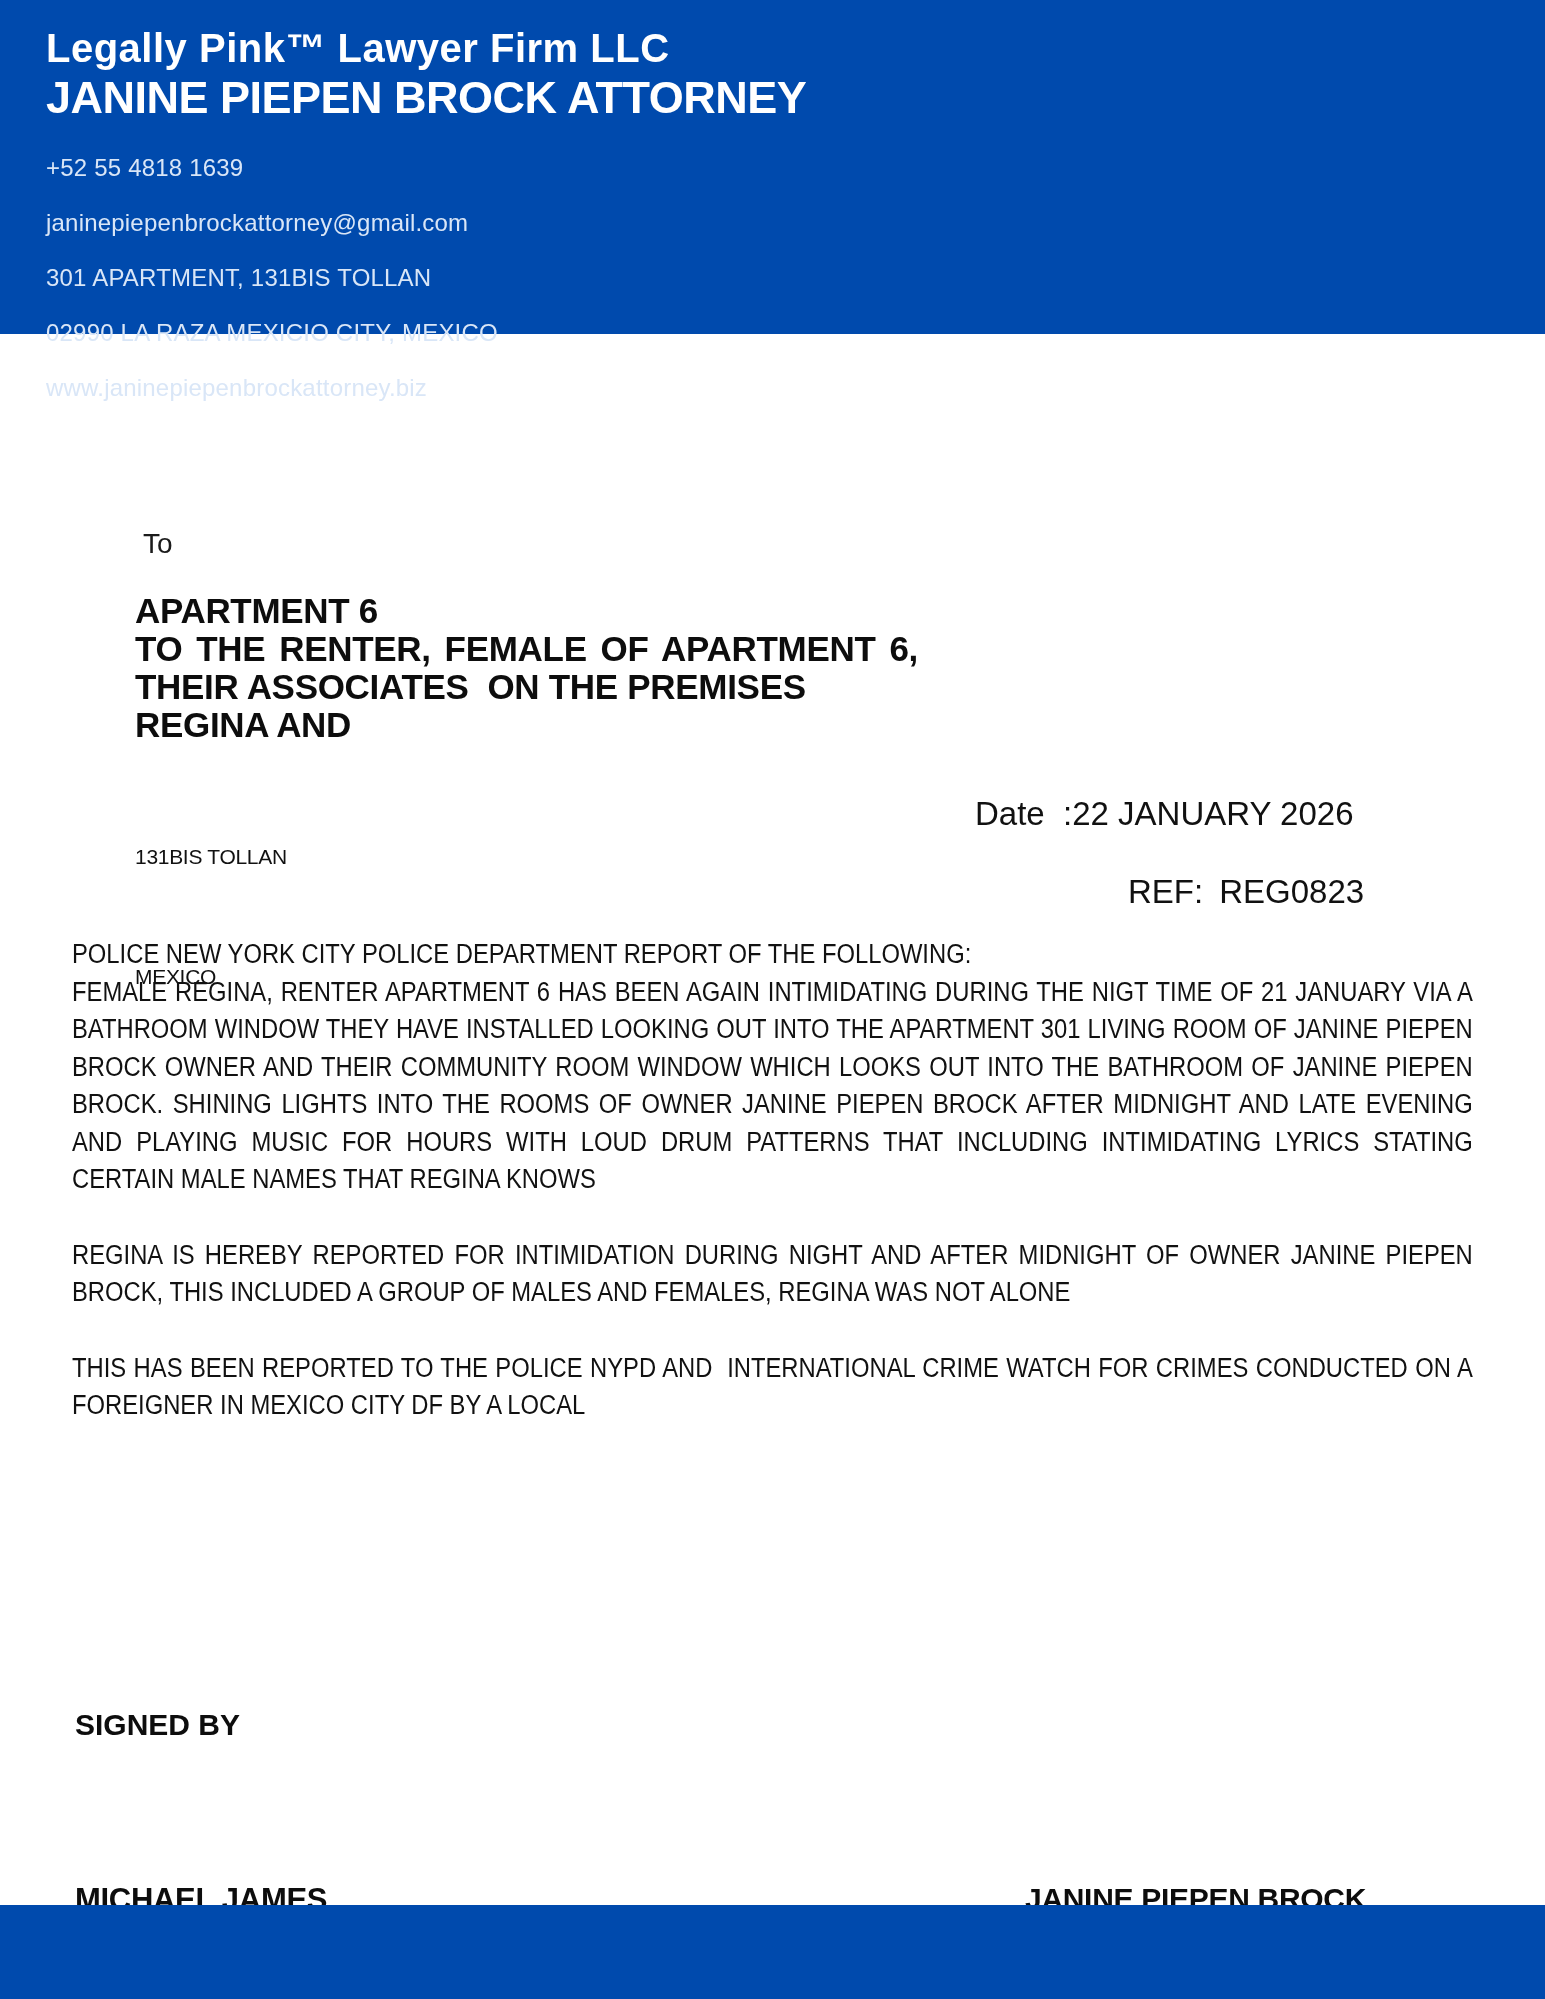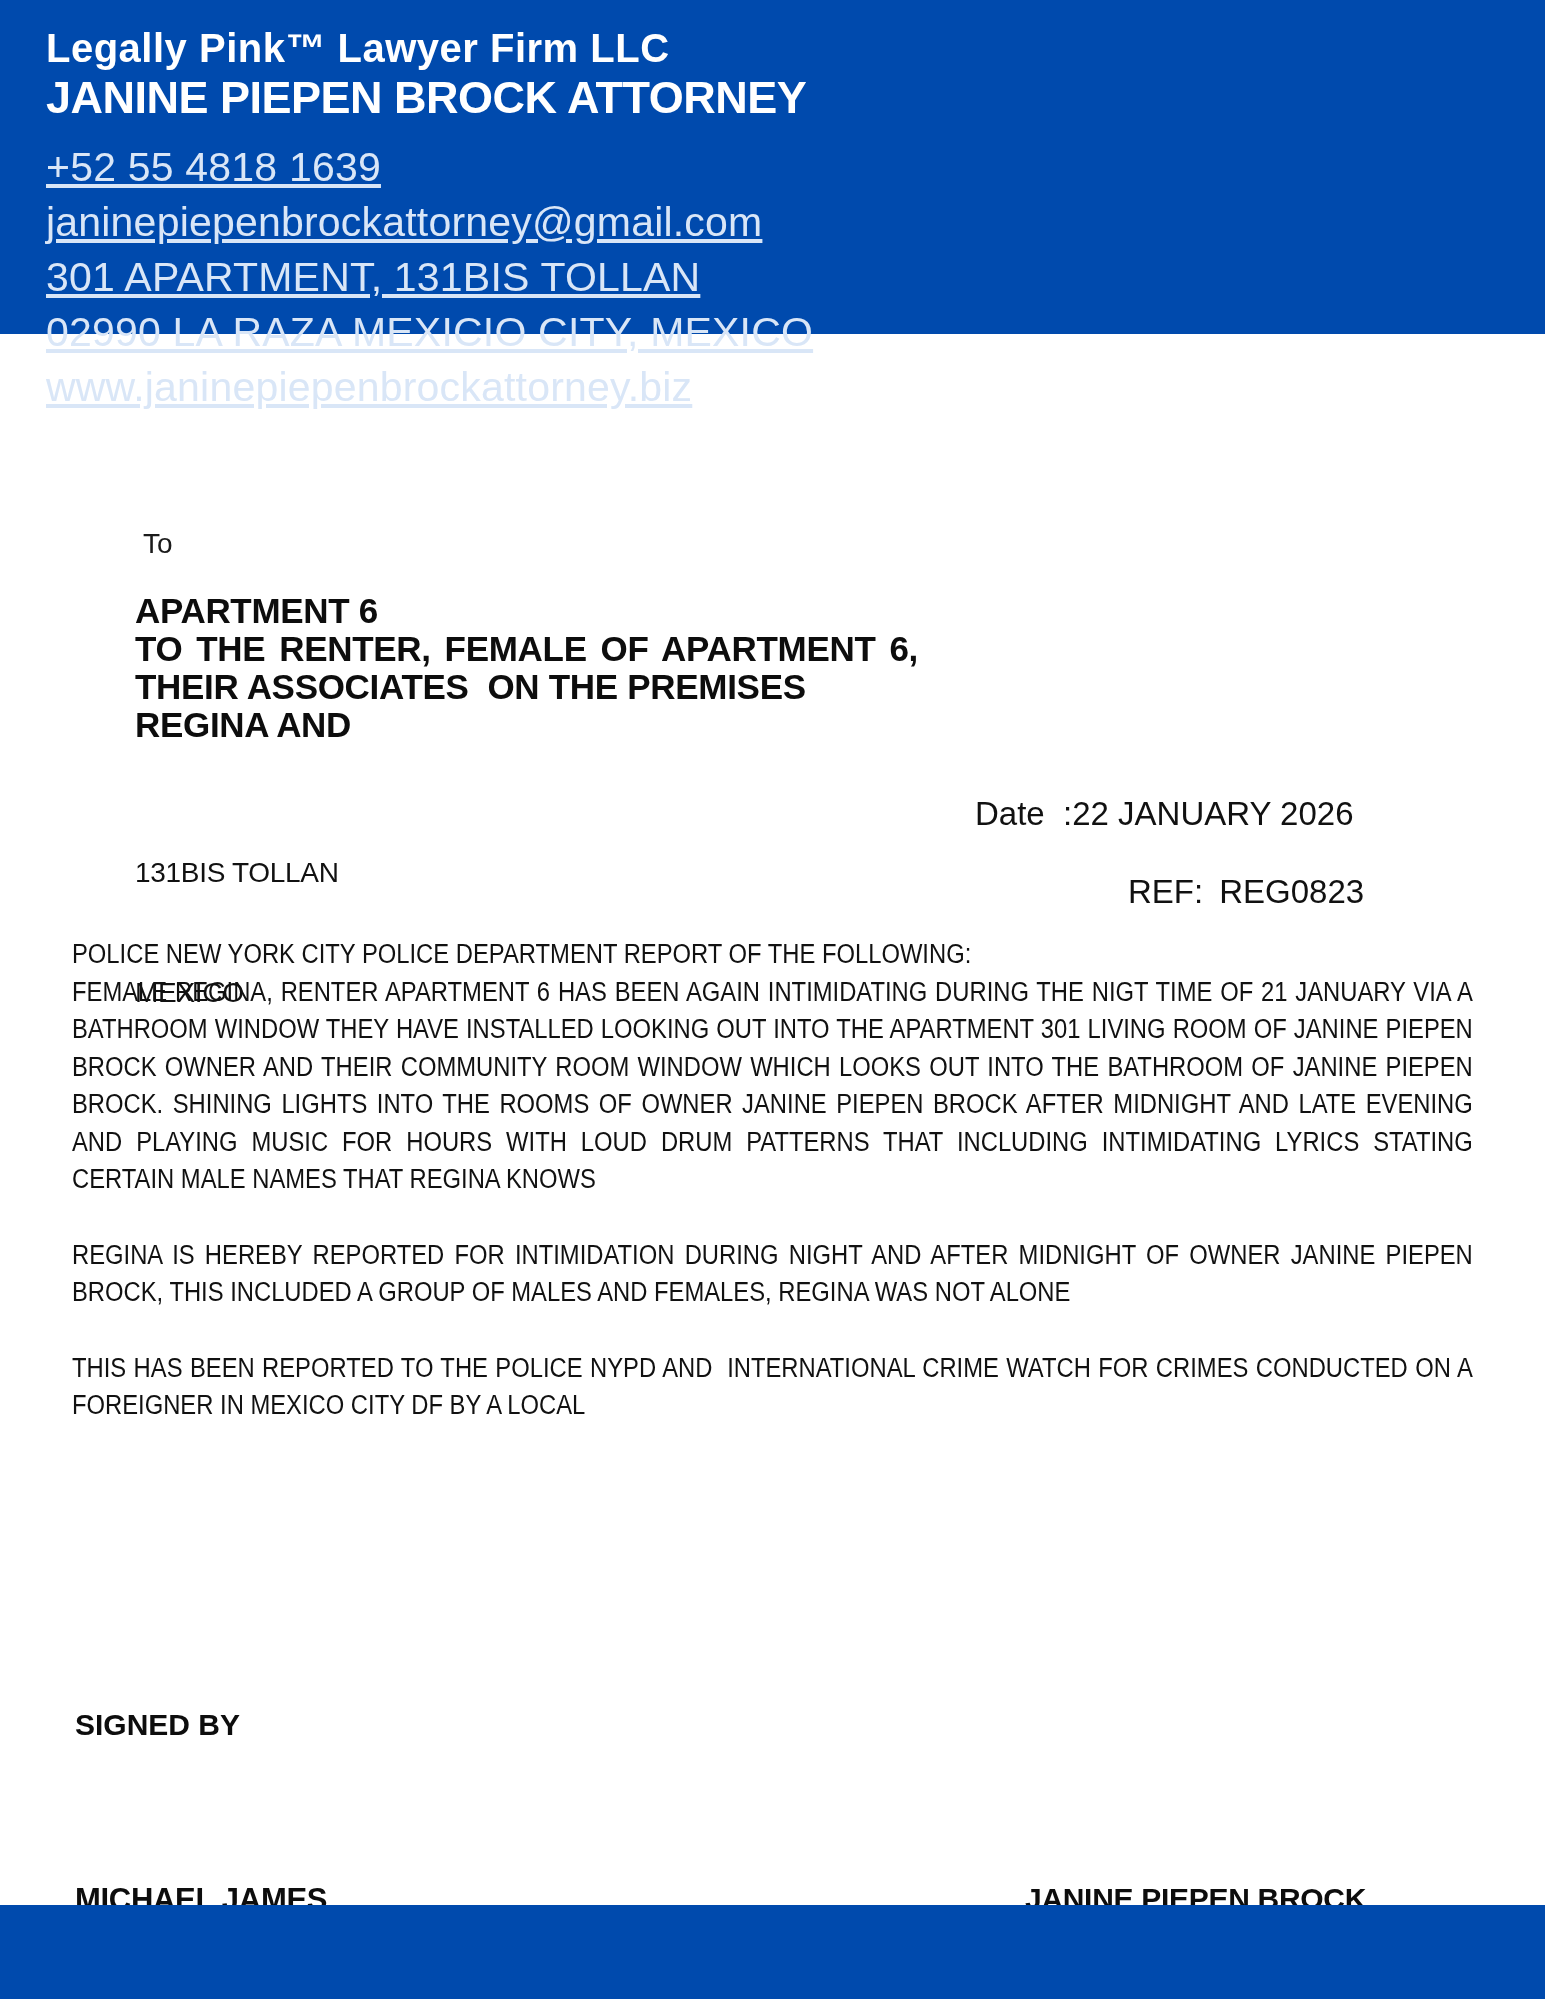--- a/index.html
+++ b/index.html
@@ -27,45 +27,44 @@
   }
   .brand-line2 {
     color: #ffffff; font-weight: bold;
     font-size: 45px; line-height: 52px;
     letter-spacing: -0.5px;
     white-space: pre-wrap;
   }
   .contact { margin-top: 16px; }
   .contact-line {
     color: #d9e6f7;
-    font-size: 41px; line-height: 55px;
+    font-size: 24px; line-height: 55px;
     letter-spacing: 0.2px;
     white-space: pre-wrap;
-    text-decoration: underline;
   }
   
   .to-label {
     position: absolute; left: 143px; top: 528px;
     font-size: 28px; color: #1b1b1b;
   }
   .recipient {
     position: absolute; left: 135px; top: 592px;
     width: 783px;
     font-weight: bold; font-size: 35px; line-height: 38px;
     color: #0d0d0d;
     letter-spacing: -0.3px;
   }
   .recipient .r-line { white-space: pre-wrap; }
   .recipient .r-line.justified {
     text-align: justify;
     text-align-last: justify;
   }
   .recipient-address {
-    position: absolute; left: 135px; top: 773px;
-    font-size: 28px; line-height: 40px;
+    position: absolute; left: 135px; top: 757px;
+    font-size: 21px; line-height: 40px;
     color: #111111; letter-spacing: -0.3px;
     white-space: pre-wrap;
   }
   
   .date-row {
     position: absolute; left: 975px; top: 795px;
     font-size: 33px; color: #111111;
     display: flex; 
     white-space: pre-wrap;
   }

